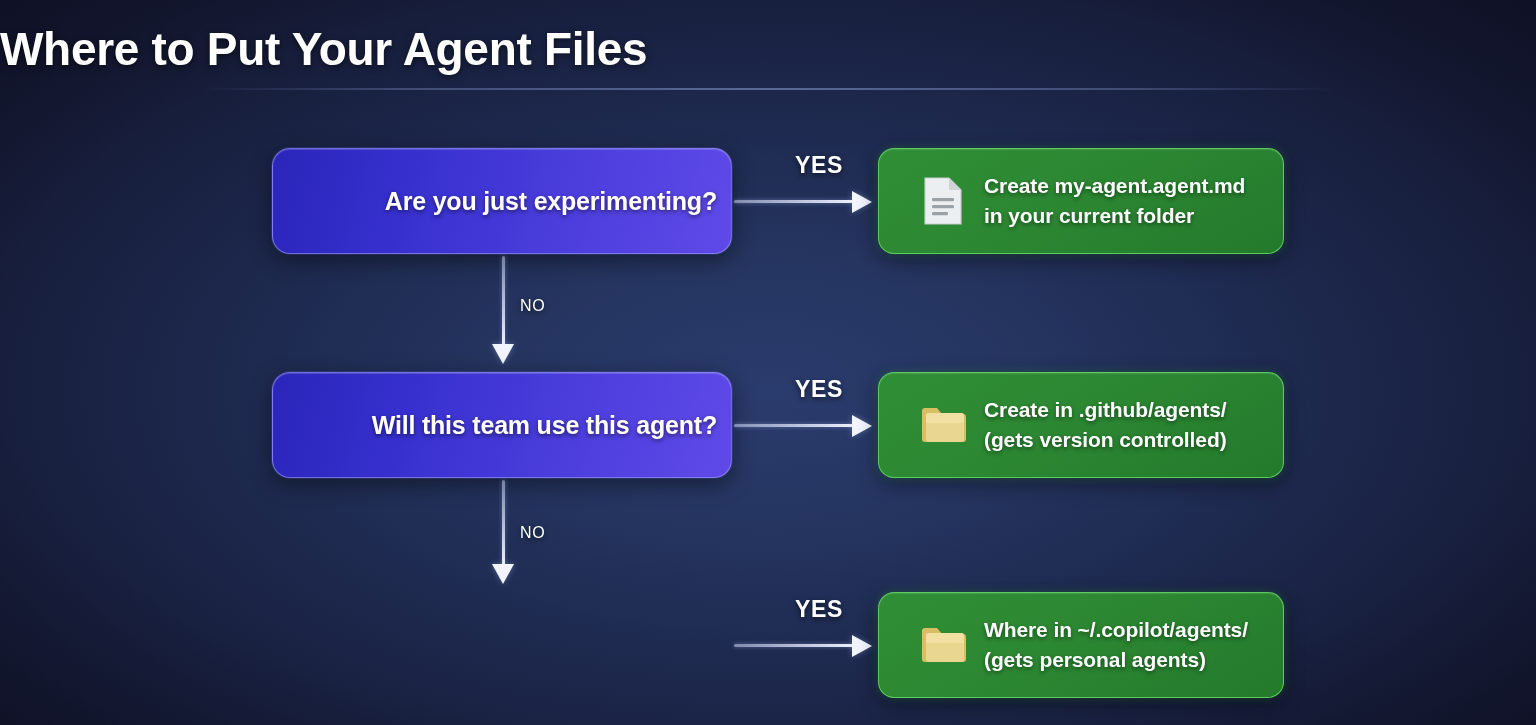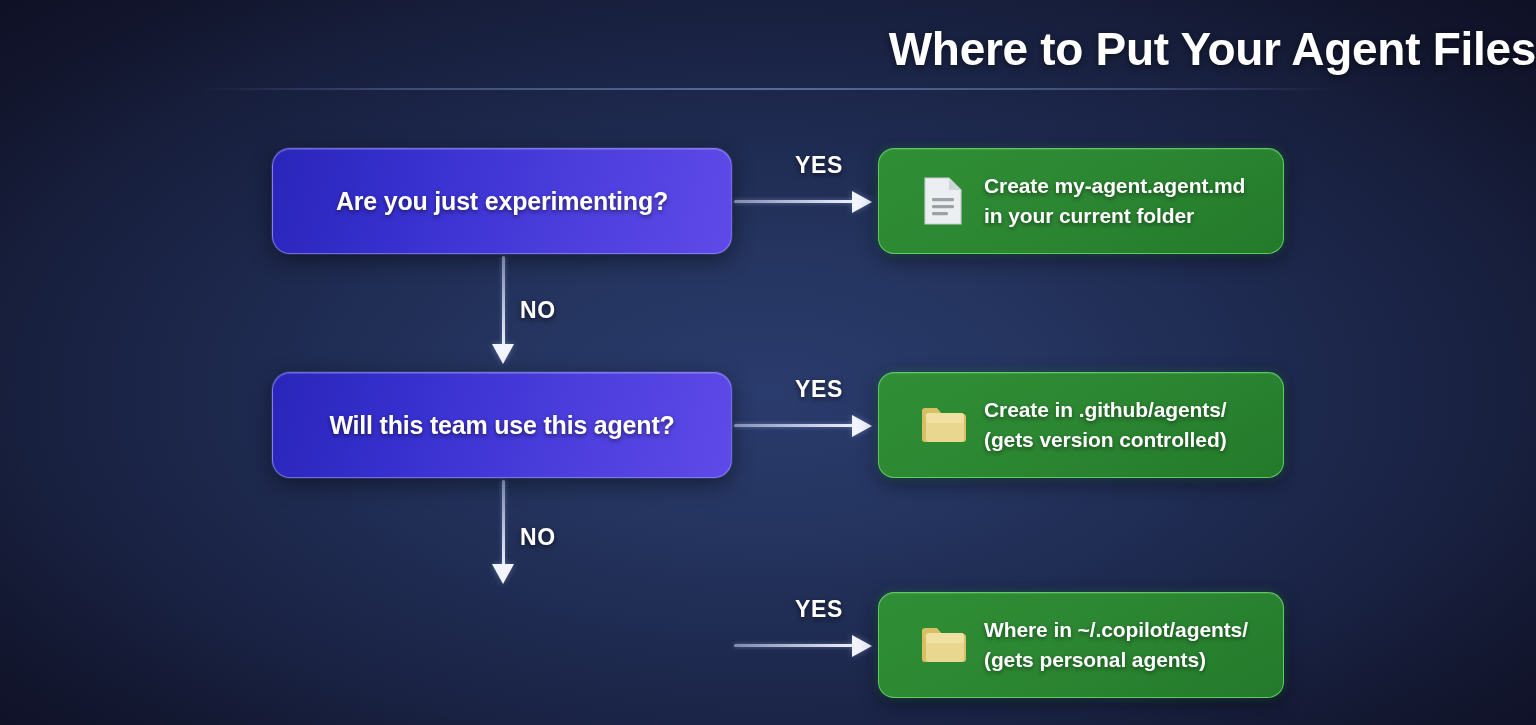--- a/index.html
+++ b/index.html
@@ -32,21 +32,21 @@
     position:absolute; inset:0;
     background:radial-gradient(ellipse 90% 95% at 50% 50%,
         rgba(0,0,0,0) 55%, rgba(5,5,20,0.55) 100%);
     pointer-events:none;
   }
 
   
   .title {
     position:absolute;
     top:22px; left:0; width:1536px;
-    text-align:right;
+    text-align:left;
     font-size:46px;
     font-weight:bold;
     letter-spacing:-0.3px;
     color:#ffffff;
     text-shadow:0 2px 6px rgba(0,0,0,0.55);
     z-index:4;
   }
   .title-rule {
     position:absolute;
     top:88px; left:198px; width:1140px; height:2px;
@@ -70,21 +70,21 @@
     position:absolute;
     left:272px; top:0;
     width:460px; height:106px;
     border-radius:18px;
     background:linear-gradient(105deg, #2a25ba 0%, #3730cf 30%, #4a3ddc 62%, #5f4ae8 100%);
     border:1.5px solid rgba(165,165,255,0.55);
     box-shadow:
        0 0 0 1px rgba(120,120,230,0.18),
        0 6px 22px rgba(0,0,0,0.45),
        inset 0 1px 1px rgba(255,255,255,0.18);
-    display:flex; align-items:center; justify-content:center;
+    display:flex; align-items:center; justify-content:flex-end;
   }
   .decision-label {
     color:#ffffff;
     font-size:25px;
     font-weight:bold;
     letter-spacing:-0.2px;
     text-shadow:0 2px 4px rgba(0,0,0,0.5);
     text-align:center;
     padding:0 14px;
   }
@@ -162,22 +162,22 @@
     position:absolute; left:-3px; bottom:0;
     width:0; height:0;
     border-left:11px solid transparent;
     border-right:11px solid transparent;
     border-top:20px solid #f2f5ff;
     filter:drop-shadow(0 0 3px rgba(180,200,255,0.35));
   }
   .no-label {
     position:absolute;
     color:#ffffff;
-    font-size:23px;
-    font-weight:bold;
+    font-size:16px;
+    font-weight:normal;
     letter-spacing:0.6px;
     text-shadow:0 2px 5px rgba(0,0,0,0.6);
     z-index:3;
   }
   .no-label.l1 { left:520px; top:297px; }
   .no-label.l2 { left:520px; top:524px; }
 </style>
 </head>
 <body>
 

